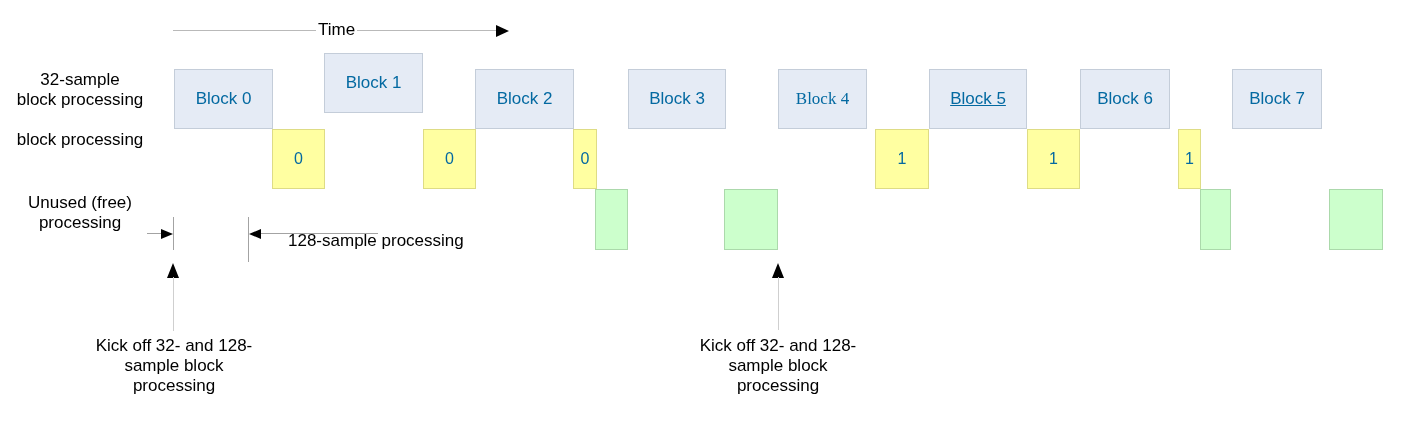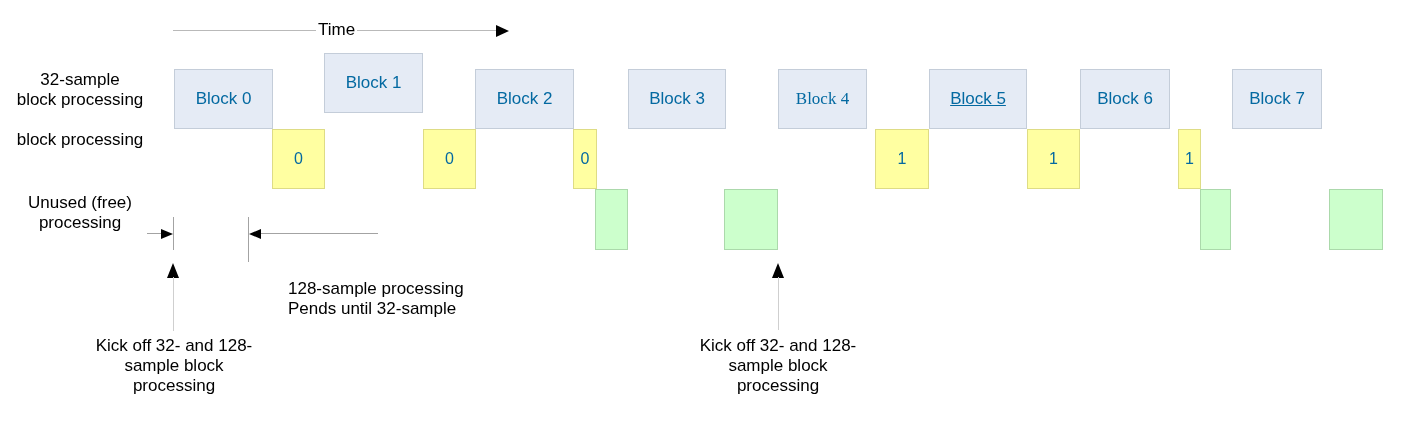--- a/index.html
+++ b/index.html
@@ -60,21 +60,21 @@
     border-right: 12px solid #000;
   }
   .ah-up {
     position: absolute; width: 0; height: 0;
     border-left: 6px solid transparent; border-right: 6px solid transparent;
     border-bottom: 15px solid #000;
   }
 
   
   .note { position: absolute; font-size: 17px; line-height: 20px; }
-  .pend-note { left: 288px; top: 231px; text-align: left; margin-top: 48px; }
+  .pend-note { left: 288px; top: 231px; text-align: left; }
   .kick-note { width: 220px; text-align: center; top: 336px; }
   .kick-note.left  { left: 64px; }
   .kick-note.right { left: 668px; }
 
   
   .tick-a { left: 173px; top: 217px; height: 33px; }
   .tick-b { left: 248px; top: 217px; height: 45px; }
   .dim-line-l { left: 147px; top: 233px; width: 15px; }
   .dim-head-r { left: 161px; top: 229px; }
   .dim-head-l { left: 249px; top: 229px; }
@@ -130,21 +130,20 @@
 
   <div class="vline tick-a"></div>
   <div class="vline tick-b"></div>
   <div class="hline dim-line-l"></div>
   <div class="ah-right dim-head-r"></div>
   <div class="ah-left dim-head-l"></div>
   <div class="hline dim-line-r"></div>
 
   <div class="note pend-note">
     <div>128-sample processing</div>
-    <div>Pends until 32-sample</div>
   </div>
 
   <div class="ah-up kick-head-l"></div>
   <div class="stem kick-stem-l"></div>
   <div class="note kick-note left">
     <div>Kick off 32- and 128-</div>
     <div>sample block</div>
     <div>processing</div>
   </div>
 

